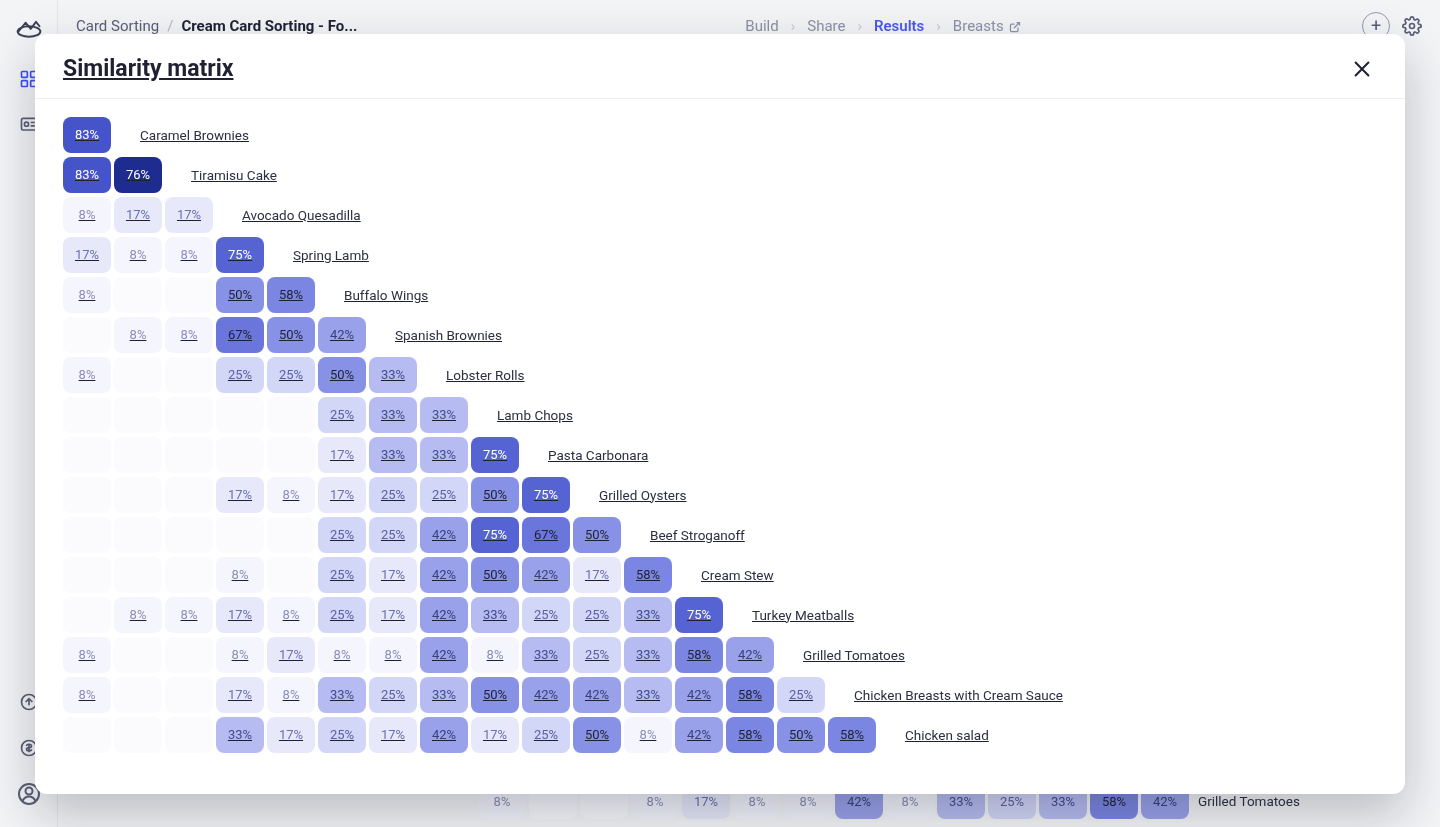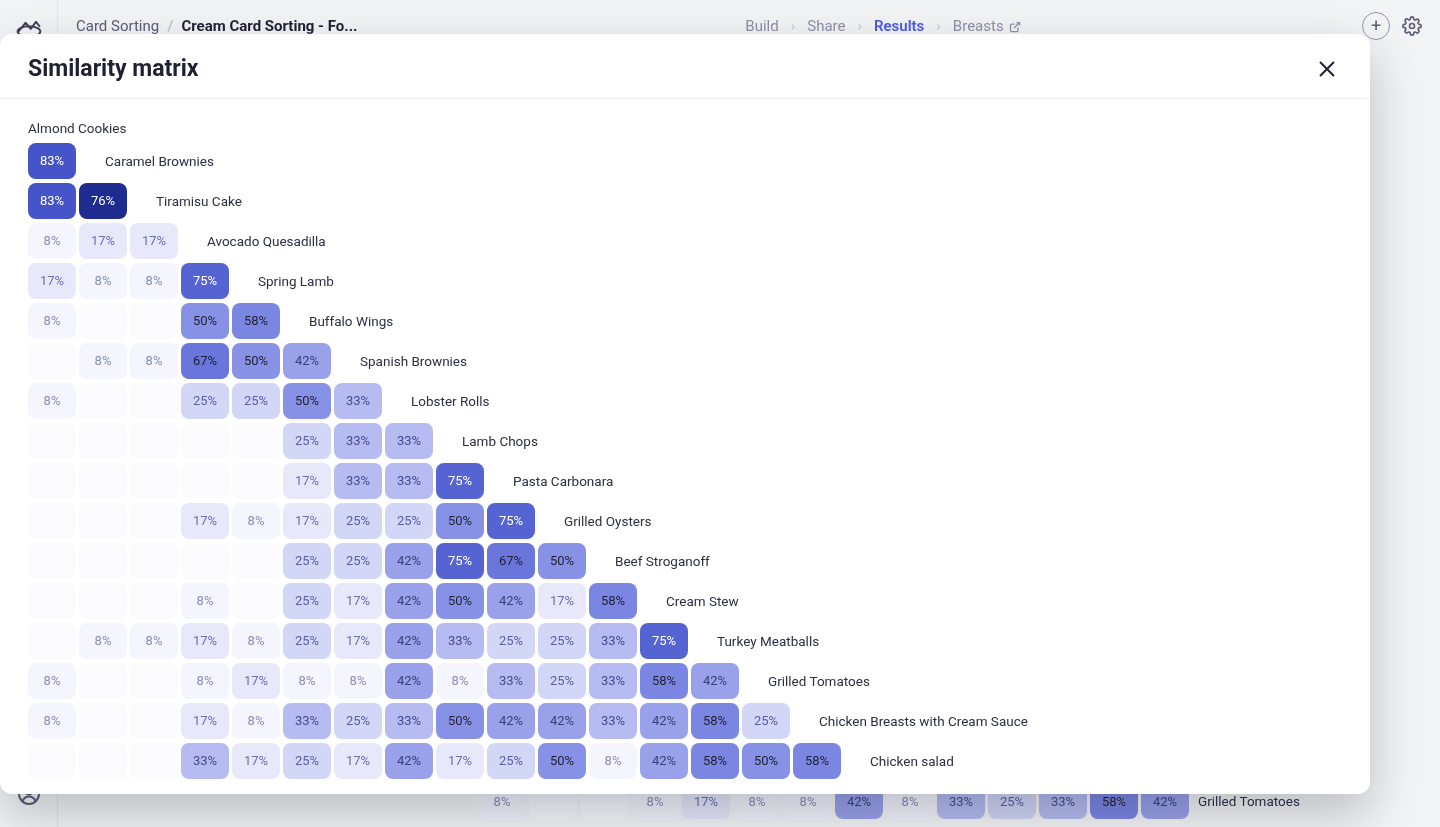--- a/index.html
+++ b/index.html
@@ -77,20 +77,22 @@
     font-size:13px;
   }
   .bg-row .label { margin-left:6px; font-size:13.5px; color:#2c2f42;}
 
   
   .modal-backdrop {
     position:absolute;
     inset:0;
     display:flex;
     align-items:center;
+    justify-content:center;
+    text-decoration:underline;
   }
   .modal {
     background:#fff;
     width: 1370px;
     height: 760px;
     border-radius: 12px;
     box-shadow: 0 20px 50px rgba(20,22,40,0.25);
     display:flex;
     flex-direction:column;
     overflow:hidden;
@@ -258,23 +260,20 @@
     <div class="modal-header">
       <h1>Similarity matrix</h1>
       <div class="close">
         <svg width="22" height="22" viewBox="0 0 24 24" stroke="currentColor" stroke-width="2.2" fill="none" stroke-linecap="round">
             <path d="M5 5l14 14M19 5L5 19"></path>
           </svg>
       </div>
     </div>
     <div class="modal-body">
       <div class="matrix" id="matrix">
-          <div class="mrow first">
-            <div class="mlabel first">Almond Cookies</div>
-          </div>
           <div class="mrow">
             <div class="mcell" style="background: rgb(69, 84, 201); color: rgb(255, 255, 255);">83%</div>
             <div class="mlabel">Caramel Brownies</div>
           </div>
           <div class="mrow">
             <div class="mcell" style="background: rgb(69, 84, 201); color: rgb(255, 255, 255);">83%</div>
             <div class="mcell" style="background: rgb(31, 44, 143); color: rgb(255, 255, 255);">76%</div>
             <div class="mlabel">Tiramisu Cake</div>
           </div>
           <div class="mrow">

